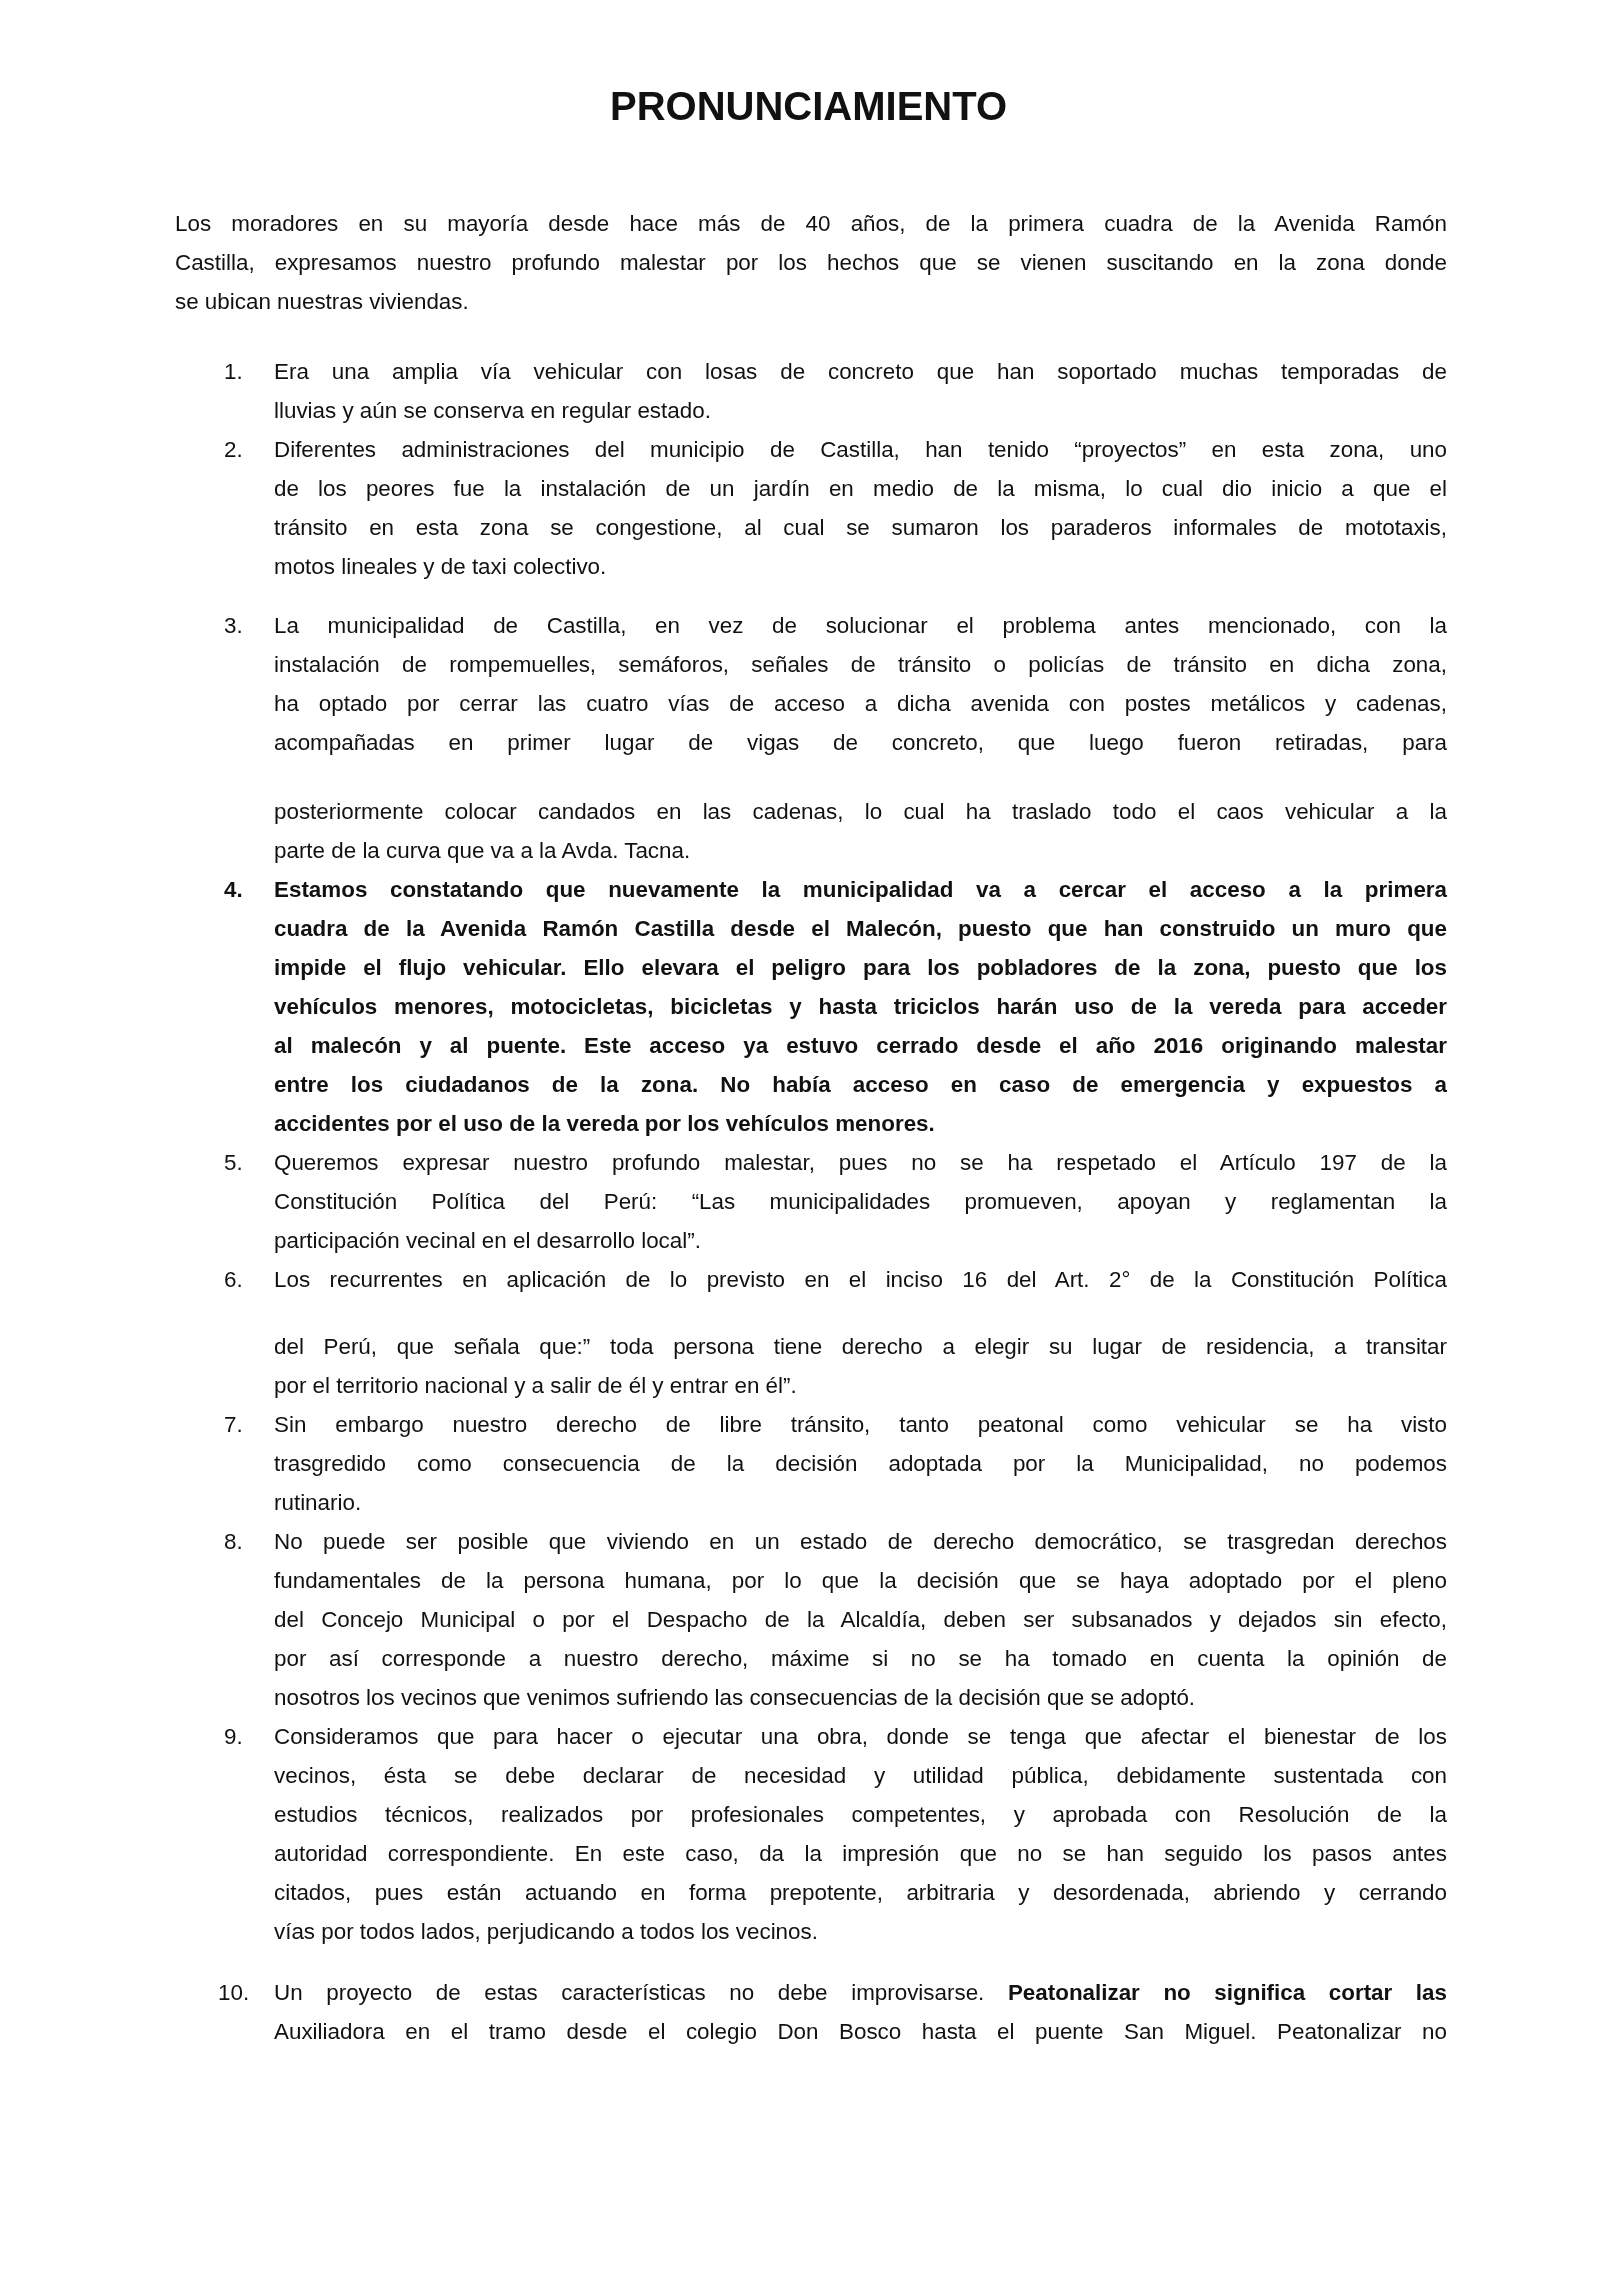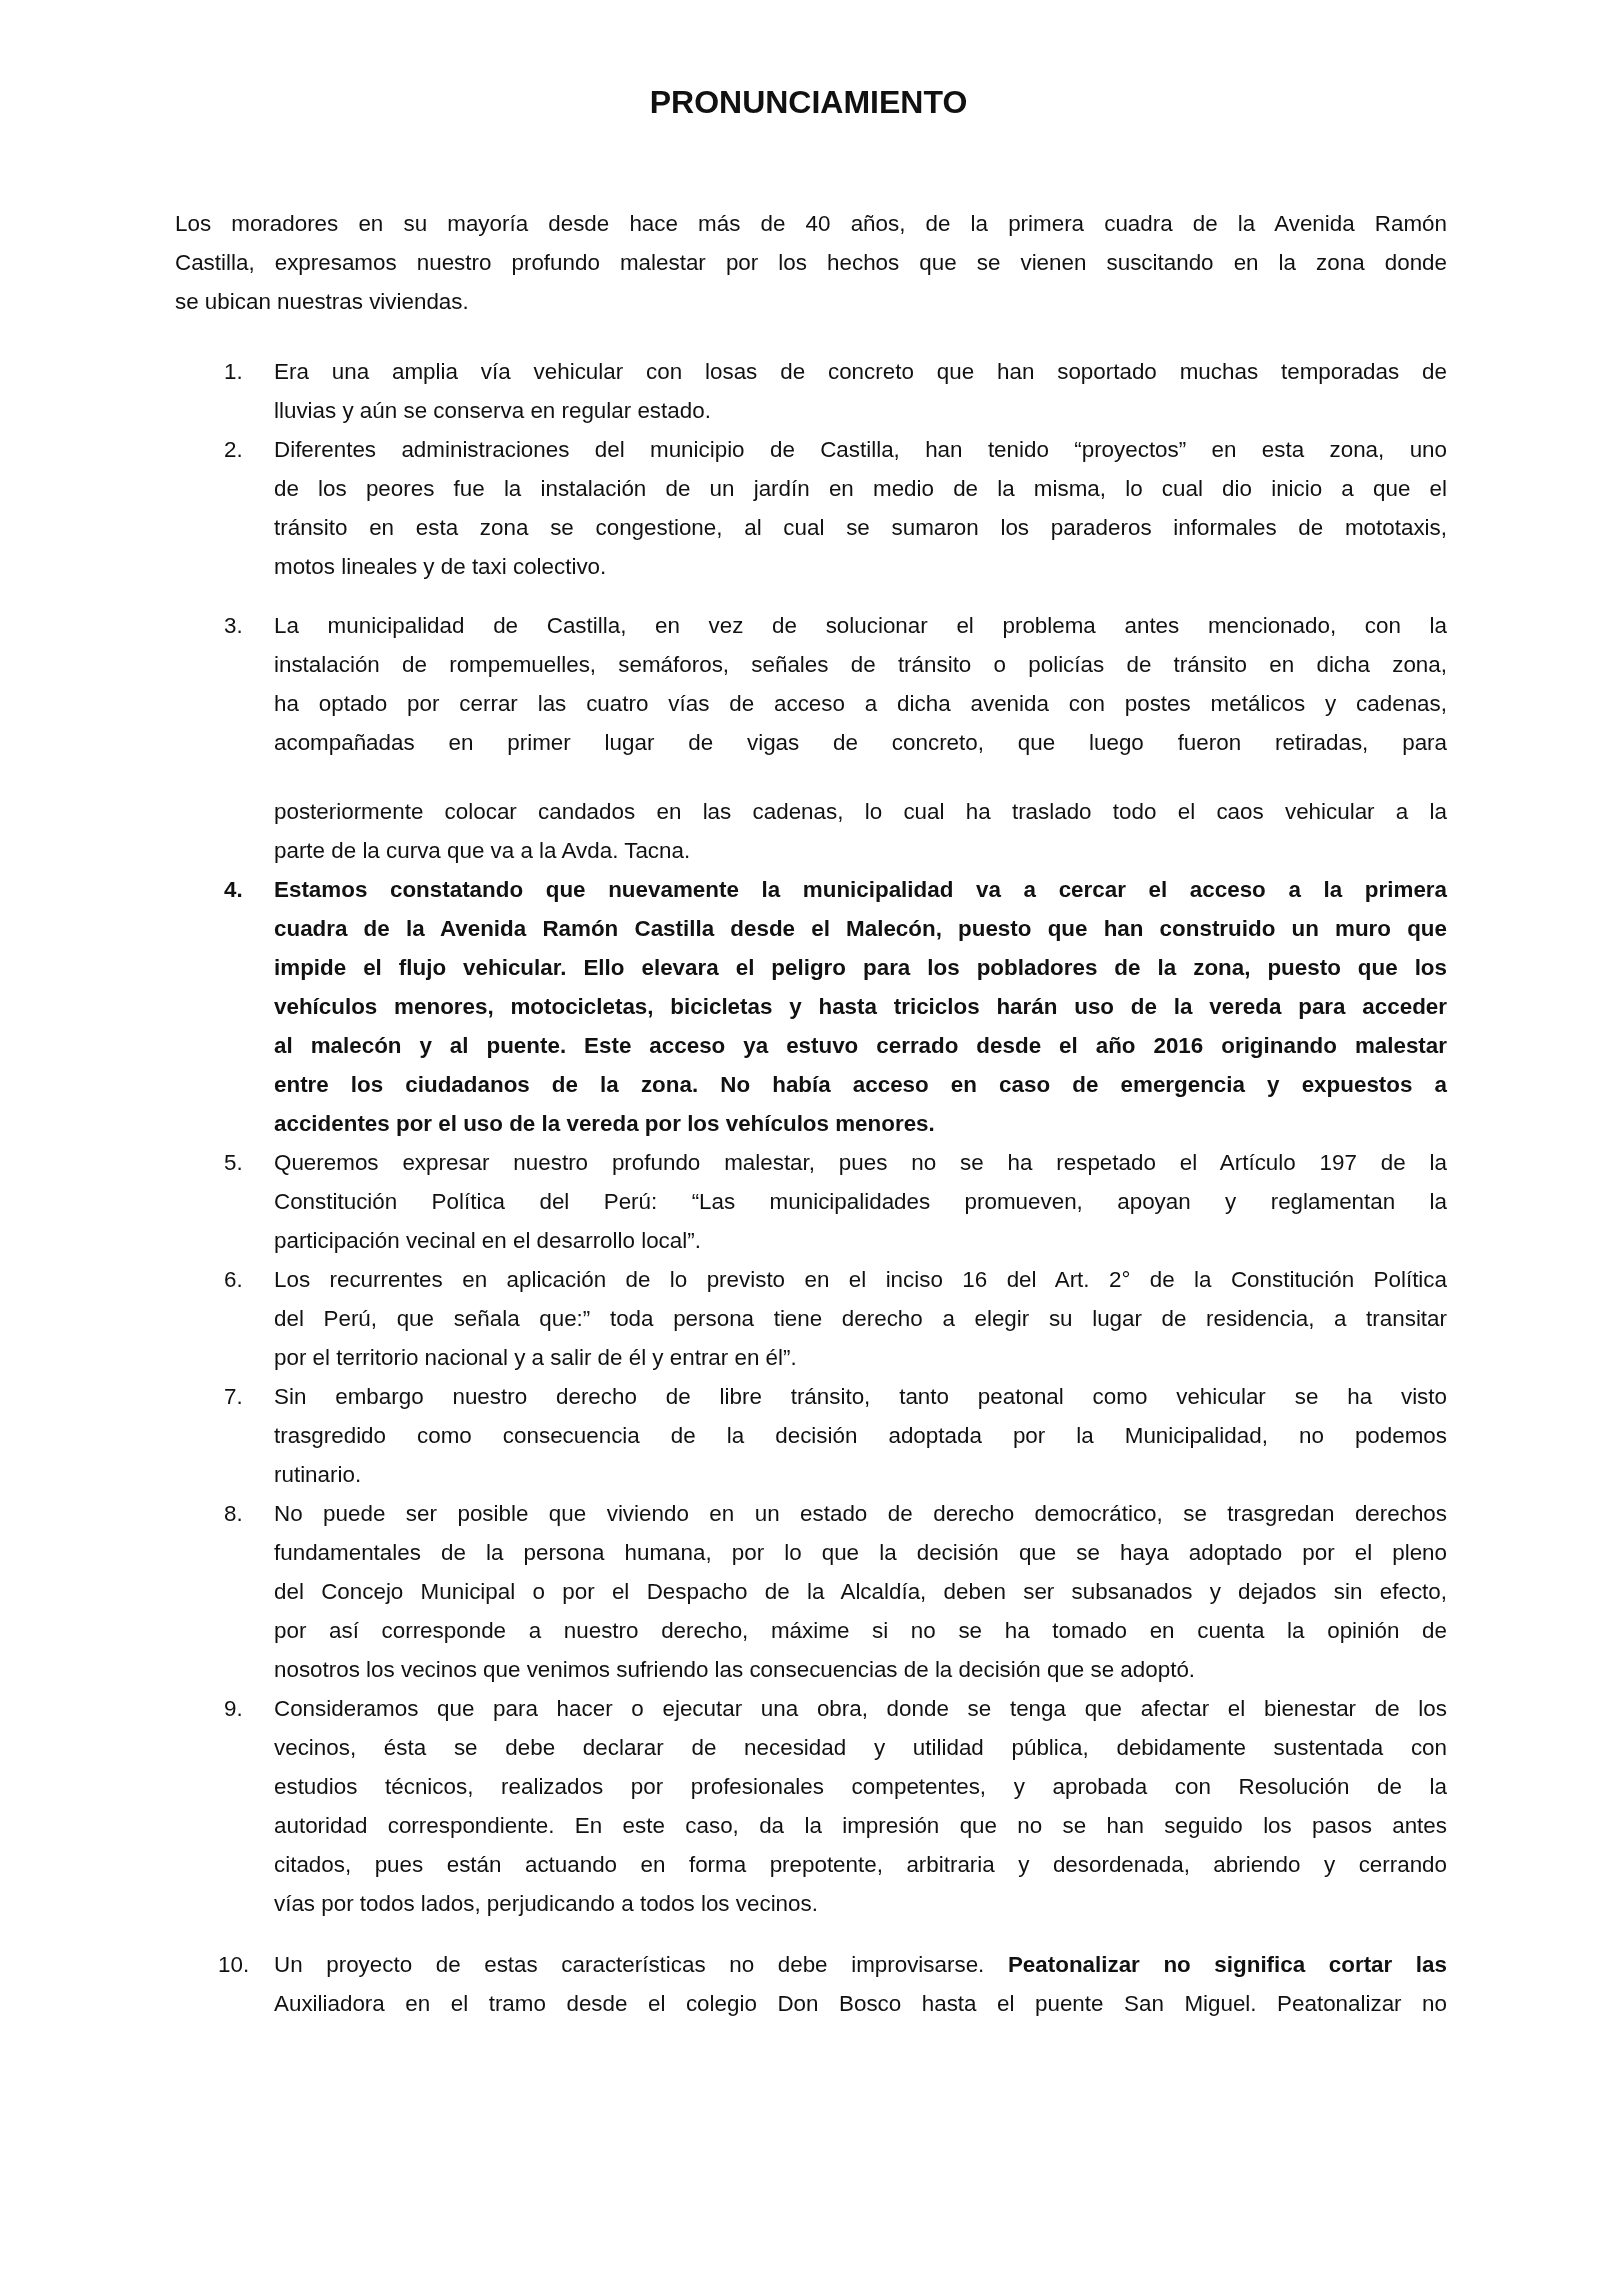--- a/index.html
+++ b/index.html
@@ -1,20 +1,20 @@
 <!DOCTYPE html>
 <html style="font-size:14.3px"><head>
 <meta charset="utf-8">
 <style>
   html, body { margin: 0; padding: 0; background: #ffffff; }
   body { width: 1621px; height: 2293px; position: relative; overflow: hidden;
          font-family: "Liberation Sans", sans-serif; color: #111111; }
   .page { position: absolute; left: 0; top: 0; width: 1621px; height: 2293px; background: #ffffff; }
   .title { position: absolute; top: 84px; left: 0; width: 1617px; text-align: center;
-           font-size: 32px; font-weight: bold; letter-spacing: 0px; }
+           font-size: 40px; font-weight: bold; letter-spacing: 0px; }
   .intro { position: absolute; left: 175px; top: 204px; width: 1272px; }
   .line { display: block; height: 39px; line-height: 39px; font-size: 22.4px; white-space: nowrap;
           text-align: justify; text-align-last: justify; }
   .line.last { text-align-last: left; }
   .list { position: absolute; left: 175px; top: 352px; width: 1272px; }
   .item { position: relative; padding-left: 99px; }
   .item.gap { margin-top: 22.4px; }
   .item .num { position: absolute; left: 49px; top: 0; height: 39px; line-height: 39px; font-size: 22.4px; }
   .item.bold .line, .item.bold .num { font-weight: bold; }
   .item .lines { width: 1173px; }
@@ -85,21 +85,21 @@
         <span class="line" style="white-space: nowrap;">Queremos expresar nuestro profundo malestar, pues no se ha respetado el  Artículo 197 de la</span>
         <span class="line" style="white-space: nowrap;">Constitución  Política  del  Perú:  “Las  municipalidades  promueven,  apoyan  y  reglamentan  la</span>
         <span class="line last" style="white-space: nowrap;">participación vecinal en el desarrollo local”.</span>
       </div>
     </div>
 
     <div class="item">
       <span class="num">6.</span>
       <div class="lines">
         <span class="line" style="white-space: nowrap;">Los recurrentes en aplicación de lo previsto en el inciso 16 del Art. 2° de la Constitución Política</span>
-        <span class="line" style="white-space: nowrap;">del Perú, que señala que:” toda persona tiene derecho a elegir su lugar de residencia, a transitar</span>
+        <span class="line" style="white-space: nowrap; margin-top: 28px;">del Perú, que señala que:” toda persona tiene derecho a elegir su lugar de residencia, a transitar</span>
         <span class="line last" style="white-space: nowrap;">por el territorio nacional y a salir de él y entrar en él”.</span>
       </div>
     </div>
 
     <div class="item">
       <span class="num">7.</span>
       <div class="lines">
         <span class="line" style="white-space: nowrap;">Sin  embargo  nuestro  derecho  de  libre  tránsito,  tanto  peatonal  como  vehicular  se  ha  visto</span>
         <span class="line" style="white-space: nowrap;">trasgredido  como  consecuencia  de  la  decisión  adoptada  por  la  Municipalidad,  no  podemos</span>
         <span class="line last" style="white-space: nowrap;">rutinario.</span>

